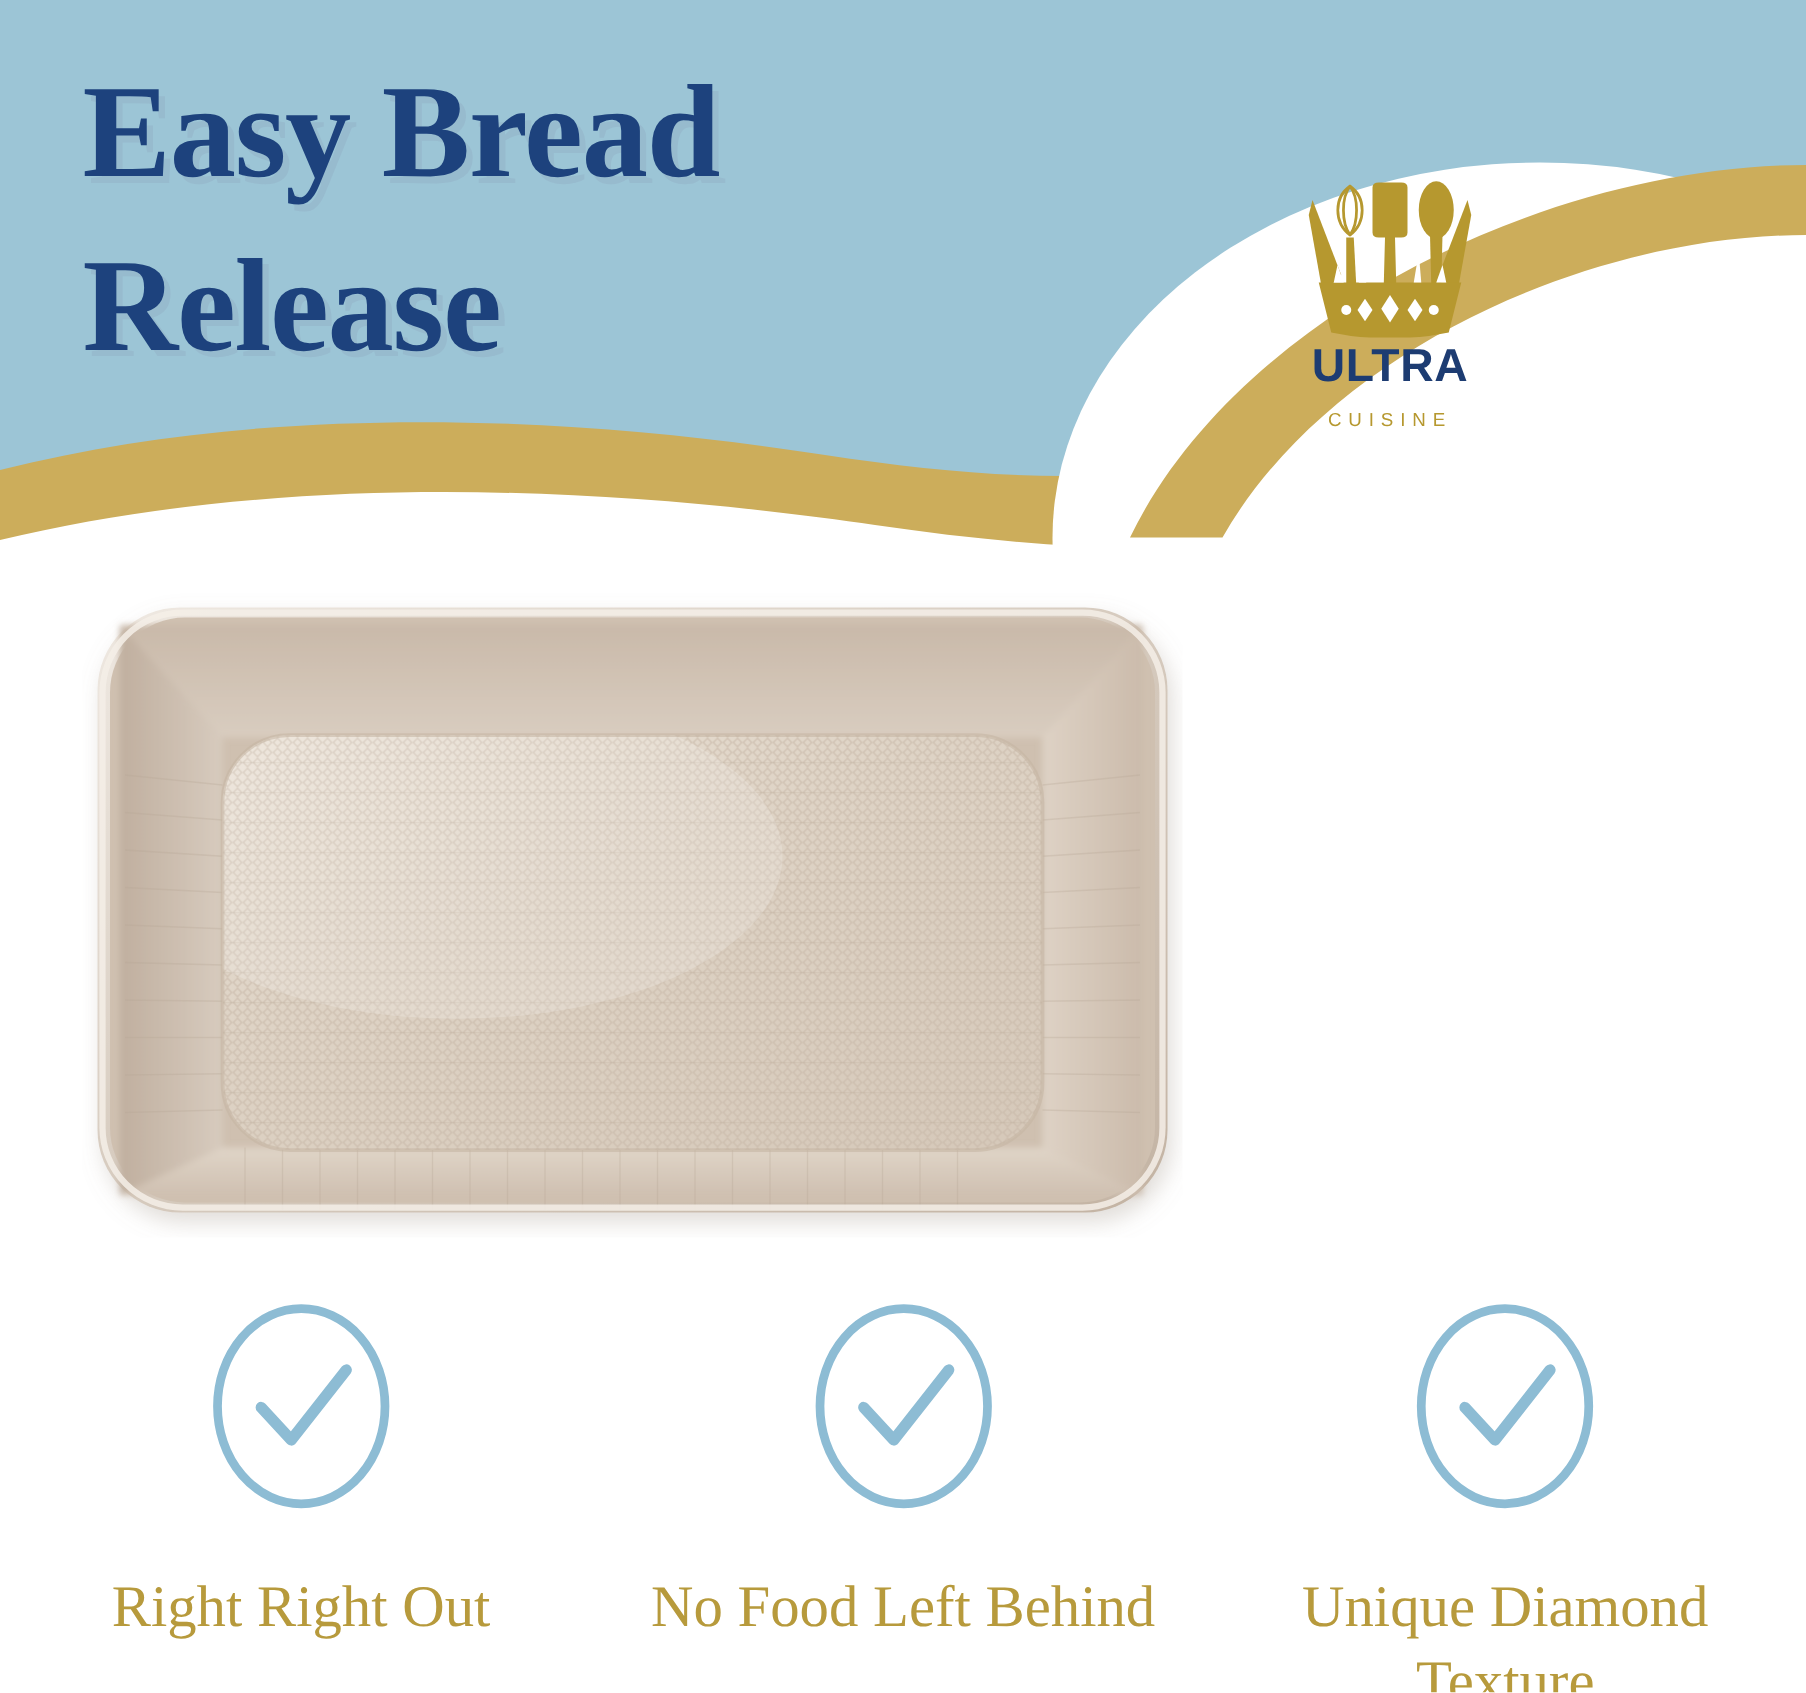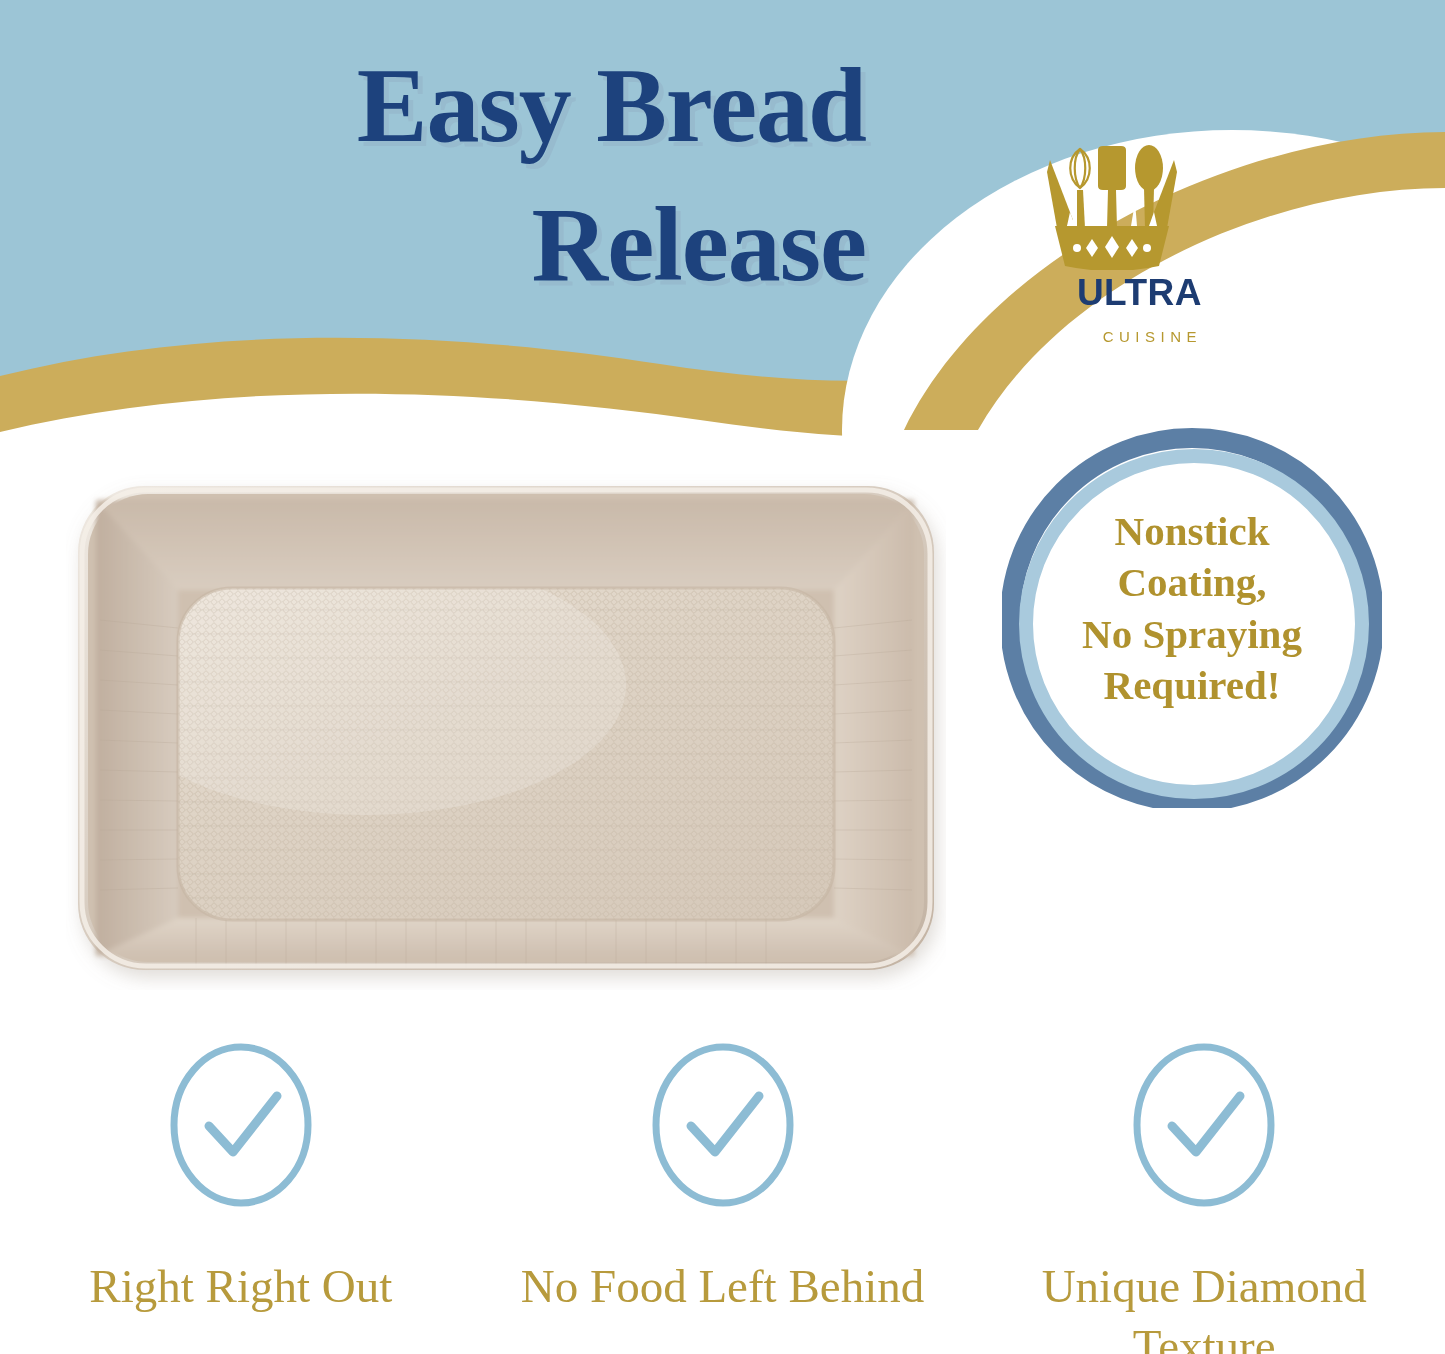--- a/index.html
+++ b/index.html
@@ -35,33 +35,32 @@
     top: 28px;
     width: 800px;
     z-index: 6;
     font-family: "Liberation Serif", serif;
     font-weight: bold;
     font-size: 106px;
     line-height: 1.48;
     color: #1d427d;
     letter-spacing: -1px;
     text-shadow: 5px 5px 0 rgba(150,185,205,0.85);
-    text-align: right;
   }
   #headline .line { display: block; white-space: nowrap; }
   #headline .line2 { margin-top: -18px; }
 
   
   #logo {
     position: absolute;
     left: 1022px;
     top: 142px;
     width: 180px;
     z-index: 8;
-    text-align: right;
+    text-align: center;
   }
   #logo-crown { display: block; margin: 0 auto; }
   #logo-wordmark {
     margin-top: 4px;
     font-family: "Liberation Sans", sans-serif;
     font-weight: bold;
     font-size: 37px;
     letter-spacing: 0.5px;
     color: #1d3c72;
     line-height: 1;
@@ -202,33 +201,20 @@
         <path d="M33,70 L38,84 L30,84 Z"></path>
         <path d="M117,70 L112,84 L120,84 Z"></path>
         <path d="M52,60 L56,84 L50,84 Z"></path>
         <path d="M98,60 L94,84 L100,84 Z"></path>
       </g>
     </svg>
     <div id="logo-wordmark">ULTRA</div>
     <div id="logo-subword">CUISINE</div>
   </div>
 
-  <div id="badge">
-    <svg id="badge-svg" width="380" height="380" viewBox="0 0 380 380" xmlns="http://www.w3.org/2000/svg">
-      <circle cx="190" cy="192" r="182" fill="none" stroke="#5c7fa5" stroke-width="20"></circle>
-      <circle cx="192" cy="196" r="168" fill="none" stroke="#a9cadd" stroke-width="14"></circle>
-      <circle cx="192" cy="196" r="158" fill="#ffffff"></circle>
-    </svg>
-    <div id="badge-text">
-      <div>Nonstick</div>
-      <div>Coating,</div>
-      <div>No Spraying</div>
-      <div>Required!</div>
-    </div>
-  </div>
 
   <div id="pan-wrap">
     <svg width="880" height="520" viewBox="0 0 880 520" xmlns="http://www.w3.org/2000/svg">
       <defs>
         <linearGradient id="rimGrad" x1="0" y1="0" x2="1" y2="1">
           <stop offset="0%" stop-color="#efe9e2"></stop>
           <stop offset="45%" stop-color="#d8cdc1"></stop>
           <stop offset="100%" stop-color="#c3b3a3"></stop>
         </linearGradient>
         <linearGradient id="wallTop" x1="0" y1="0" x2="0" y2="1">

